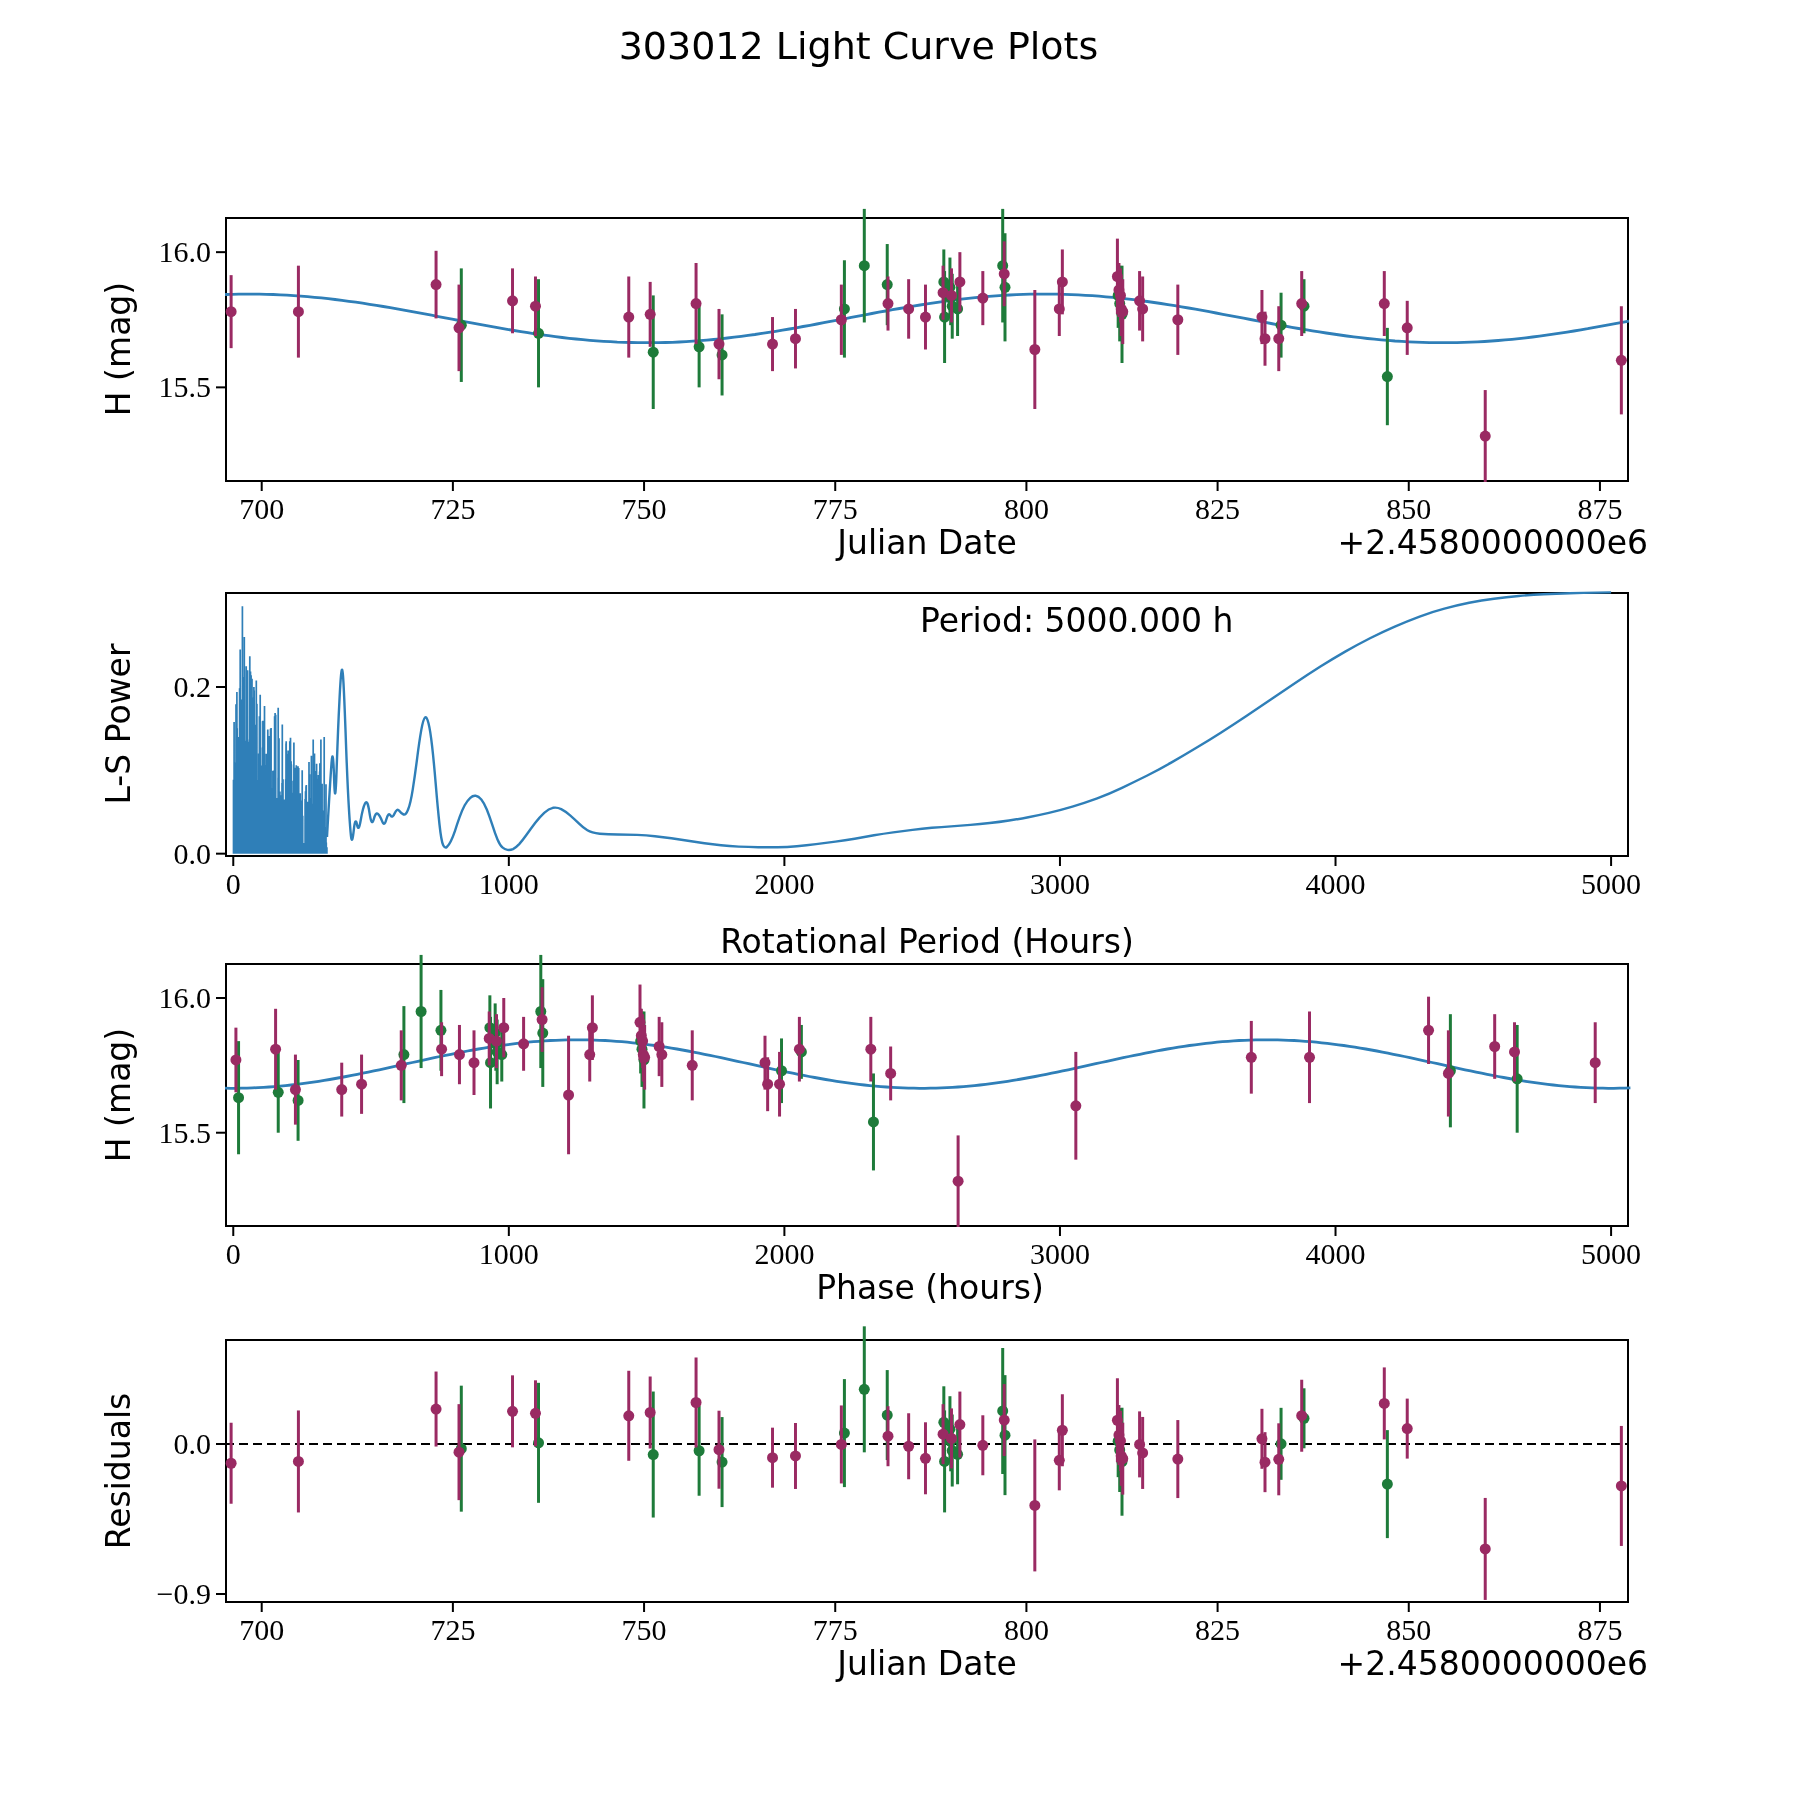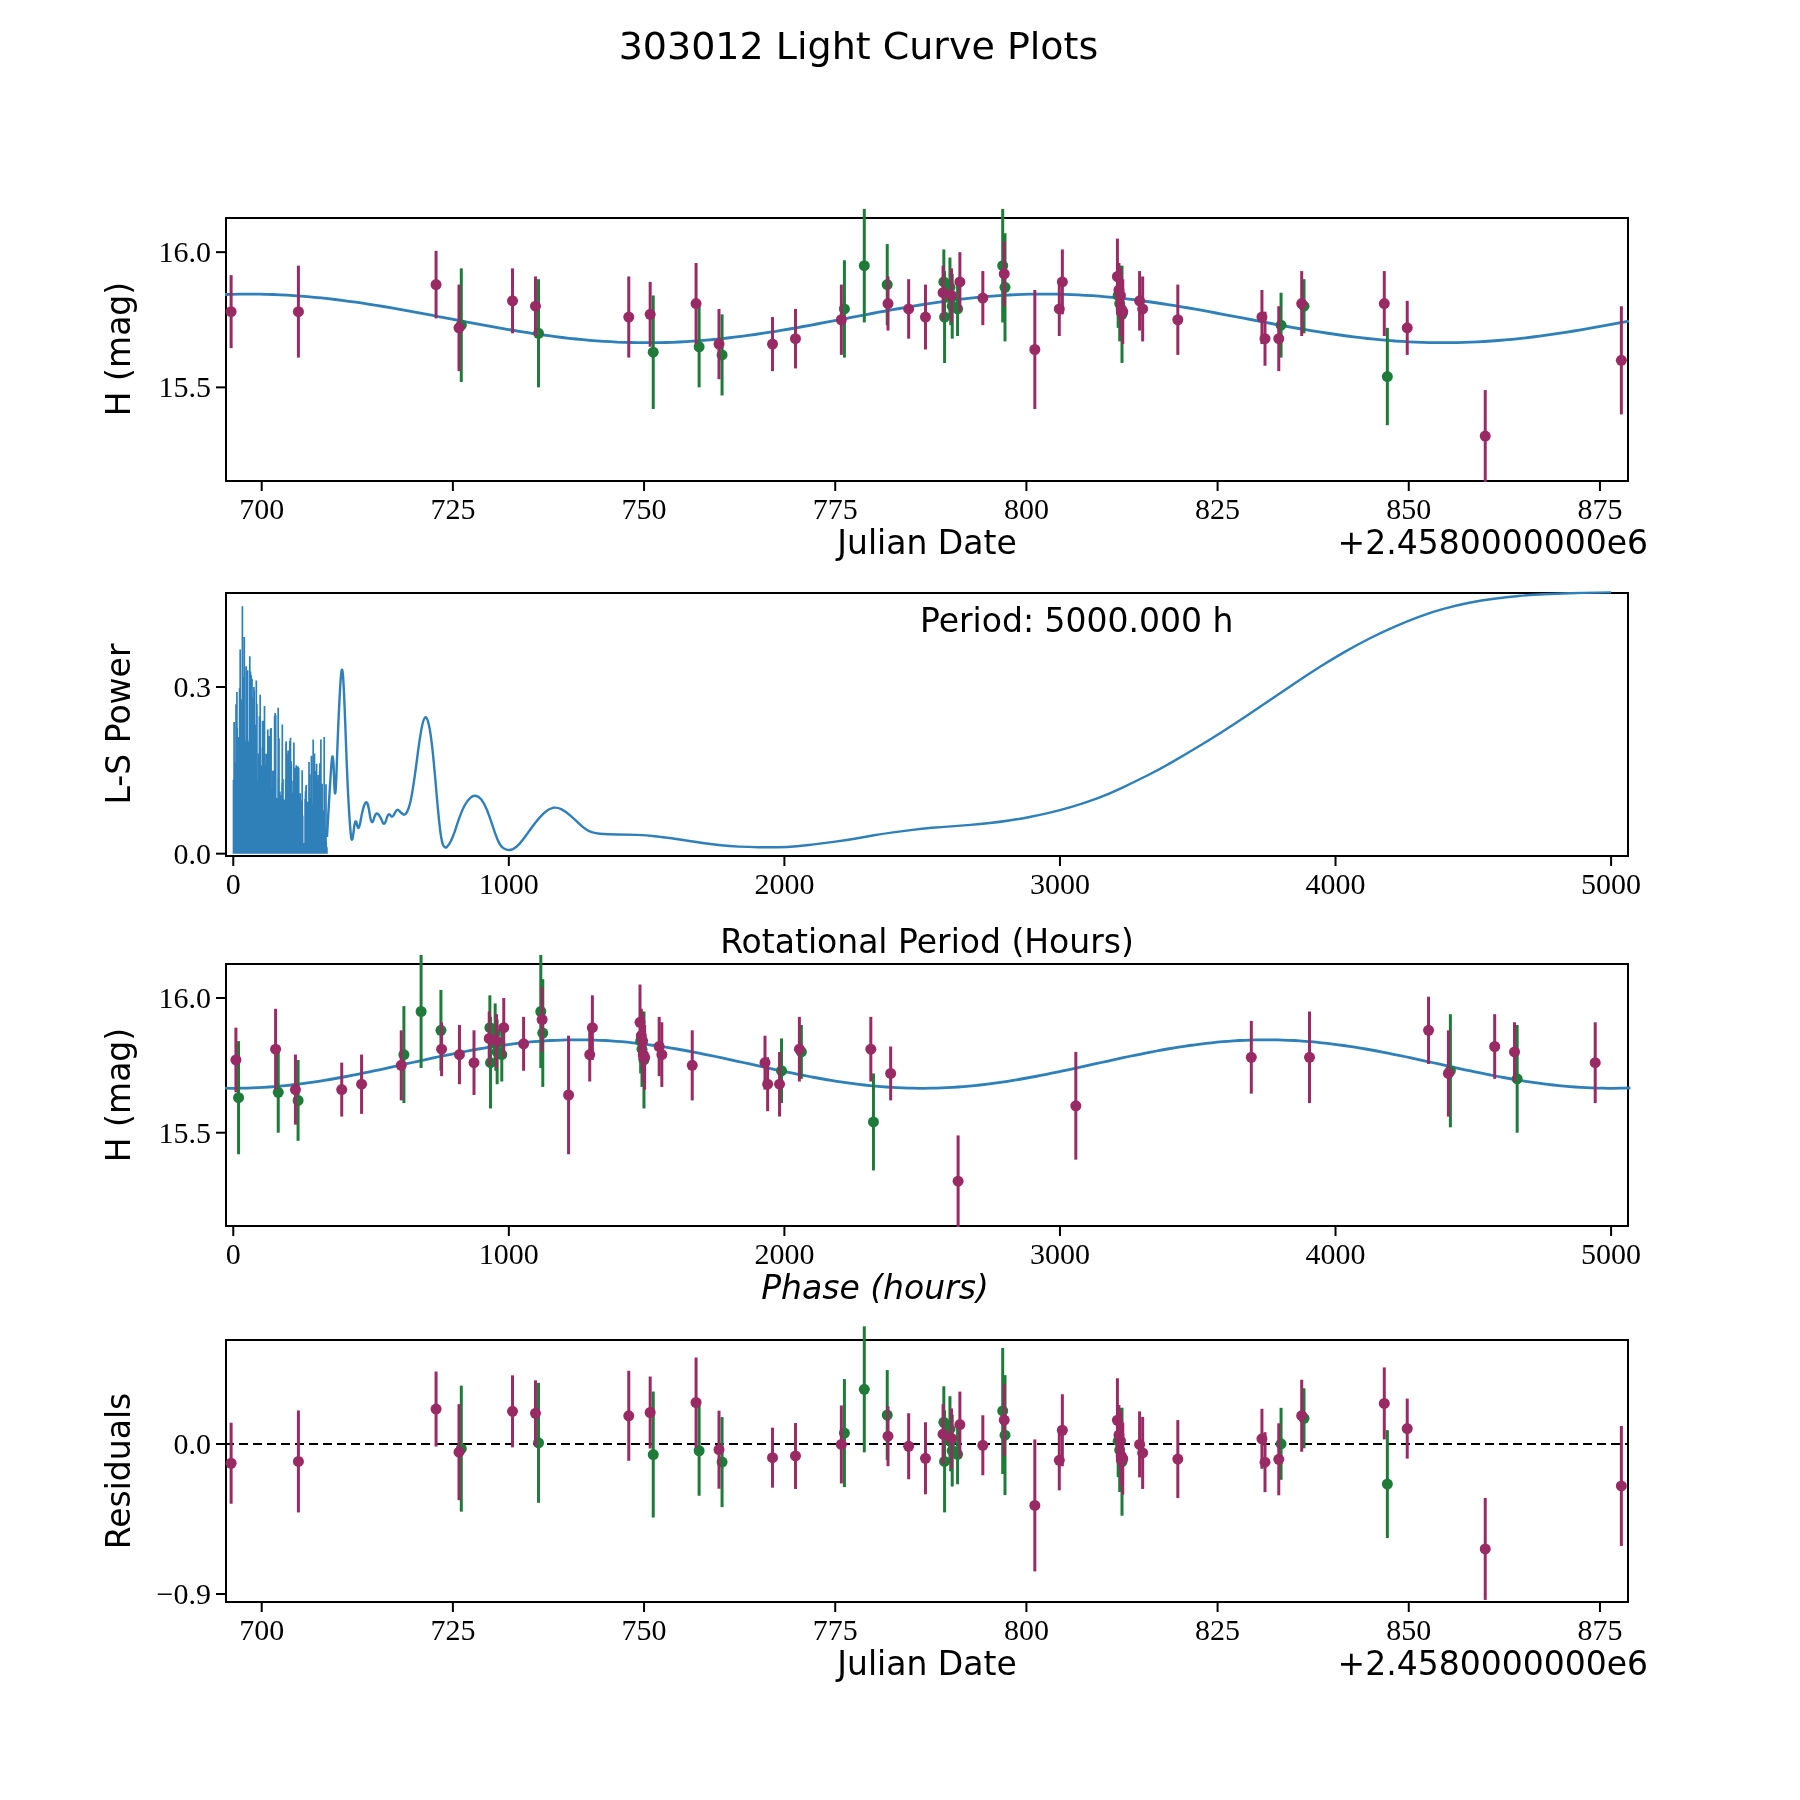--- a/index.html
+++ b/index.html
@@ -318,21 +318,21 @@
       <circle cx="645.8124435721294" cy="86.20408163265277" r="5.5" fill="#9a2a63"></circle>
       <line x1="665.6530716388614" y1="137.38775510204047" x2="665.6530716388614" y2="83.51020408163242" stroke="#9a2a63" stroke-width="3"></line>
       <circle cx="665.6530716388614" cy="110.44897959183645" r="5.5" fill="#9a2a63"></circle>
       <line x1="733.1112070657508" y1="264" x2="733.1112070657508" y2="172.40816326530603" stroke="#9a2a63" stroke-width="3"></line>
       <circle cx="733.1112070657508" cy="218.20408163265301" r="5.5" fill="#9a2a63"></circle>
       <line x1="850.832266928361" y1="196.6530612244897" x2="850.832266928361" y2="88.89795918367359" stroke="#9a2a63" stroke-width="3"></line>
       <circle cx="850.832266928361" cy="142.77551020408166" r="5.5" fill="#9a2a63"></circle>
     </svg>
 </div>
 <div class="ylabel" style="left:118px;top:1095px;">H (mag)</div>
-<div class="xlabel" style="left:875px;top:1271px;font-style:italic;">Phase (hours)</div>
+<div class="xlabel" style="left:930px;top:1271px;">Phase (hours)</div>
 
 <div class="panel" id="panel-3" style="left:225px;top:1339px;width:1404px;height:264px;">
   <svg id="svg-3" width="1404" height="264" viewBox="0 0 1404 264">
       <rect x="1" y="1" width="1402" height="262" fill="none" stroke="#000000" stroke-width="2"></rect>
       <line x1="36.70588235294085" y1="264" x2="36.70588235294085" y2="273" stroke="#000000" stroke-width="2"></line>
       <line x1="227.8823529411762" y1="264" x2="227.8823529411762" y2="273" stroke="#000000" stroke-width="2"></line>
       <line x1="419.05882352941165" y1="264" x2="419.05882352941165" y2="273" stroke="#000000" stroke-width="2"></line>
       <line x1="610.235294117647" y1="264" x2="610.235294117647" y2="273" stroke="#000000" stroke-width="2"></line>
       <line x1="801.4117647058823" y1="264" x2="801.4117647058823" y2="273" stroke="#000000" stroke-width="2"></line>
       <line x1="992.5882352941178" y1="264" x2="992.5882352941178" y2="273" stroke="#000000" stroke-width="2"></line>
@@ -481,21 +481,21 @@
 <div class="tick-label xt" style="left: 1599.94px; top: 494px;">875</div>
 <div class="tick-label yt" style="left: 211px; top: 252.153px;">16.0</div>
 <div class="tick-label yt" style="left: 211px; top: 387.357px;">15.5</div>
 <div class="tick-label xt" style="left: 233.267px; top: 869px;">0</div>
 <div class="tick-label xt" style="left: 508.831px; top: 869px;">1000</div>
 <div class="tick-label xt" style="left: 784.395px; top: 869px;">2000</div>
 <div class="tick-label xt" style="left: 1059.96px; top: 869px;">3000</div>
 <div class="tick-label xt" style="left: 1335.52px; top: 869px;">4000</div>
 <div class="tick-label xt" style="left: 1611.09px; top: 869px;">5000</div>
 <div class="tick-label yt" style="left: 211px; top: 853.667px;">0.0</div>
-<div class="tick-label yt" style="left: 211px; top: 687px;">0.3</div>
+<div class="tick-label yt" style="left: 211px; top: 687px;">0.2</div>
 <div class="tick-label xt" style="left: 233.267px; top: 1239px;">0</div>
 <div class="tick-label xt" style="left: 508.831px; top: 1239px;">1000</div>
 <div class="tick-label xt" style="left: 784.395px; top: 1239px;">2000</div>
 <div class="tick-label xt" style="left: 1059.96px; top: 1239px;">3000</div>
 <div class="tick-label xt" style="left: 1335.52px; top: 1239px;">4000</div>
 <div class="tick-label xt" style="left: 1611.09px; top: 1239px;">5000</div>
 <div class="tick-label yt" style="left: 211px; top: 998.02px;">16.0</div>
 <div class="tick-label yt" style="left: 211px; top: 1132.71px;">15.5</div>
 <div class="tick-label xt" style="left: 261.706px; top: 1615px;">700</div>
 <div class="tick-label xt" style="left: 452.882px; top: 1615px;">725</div>

